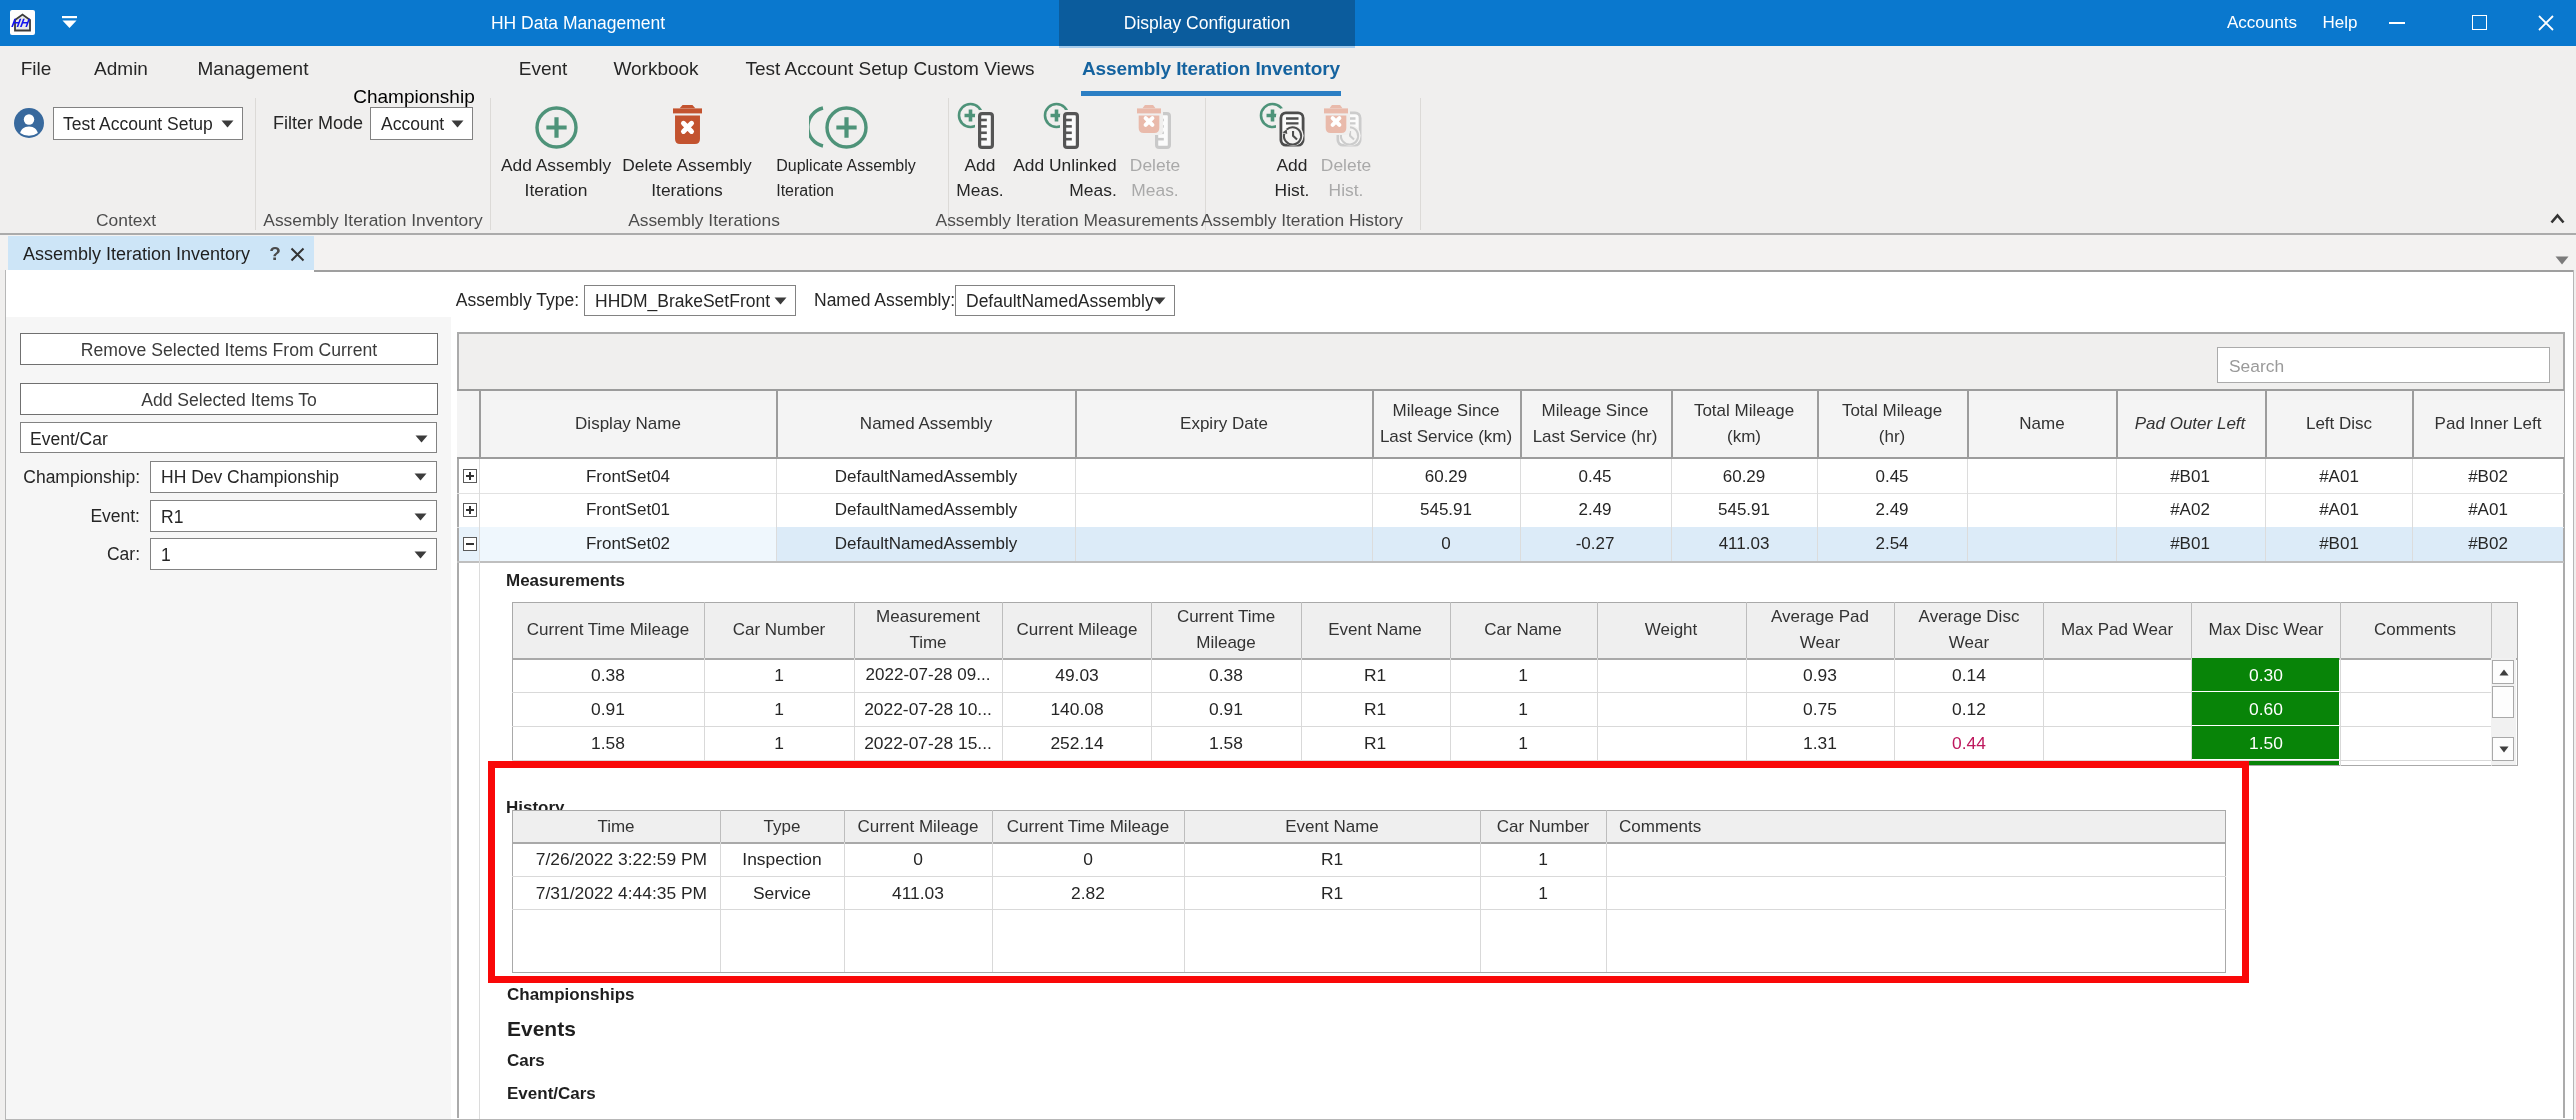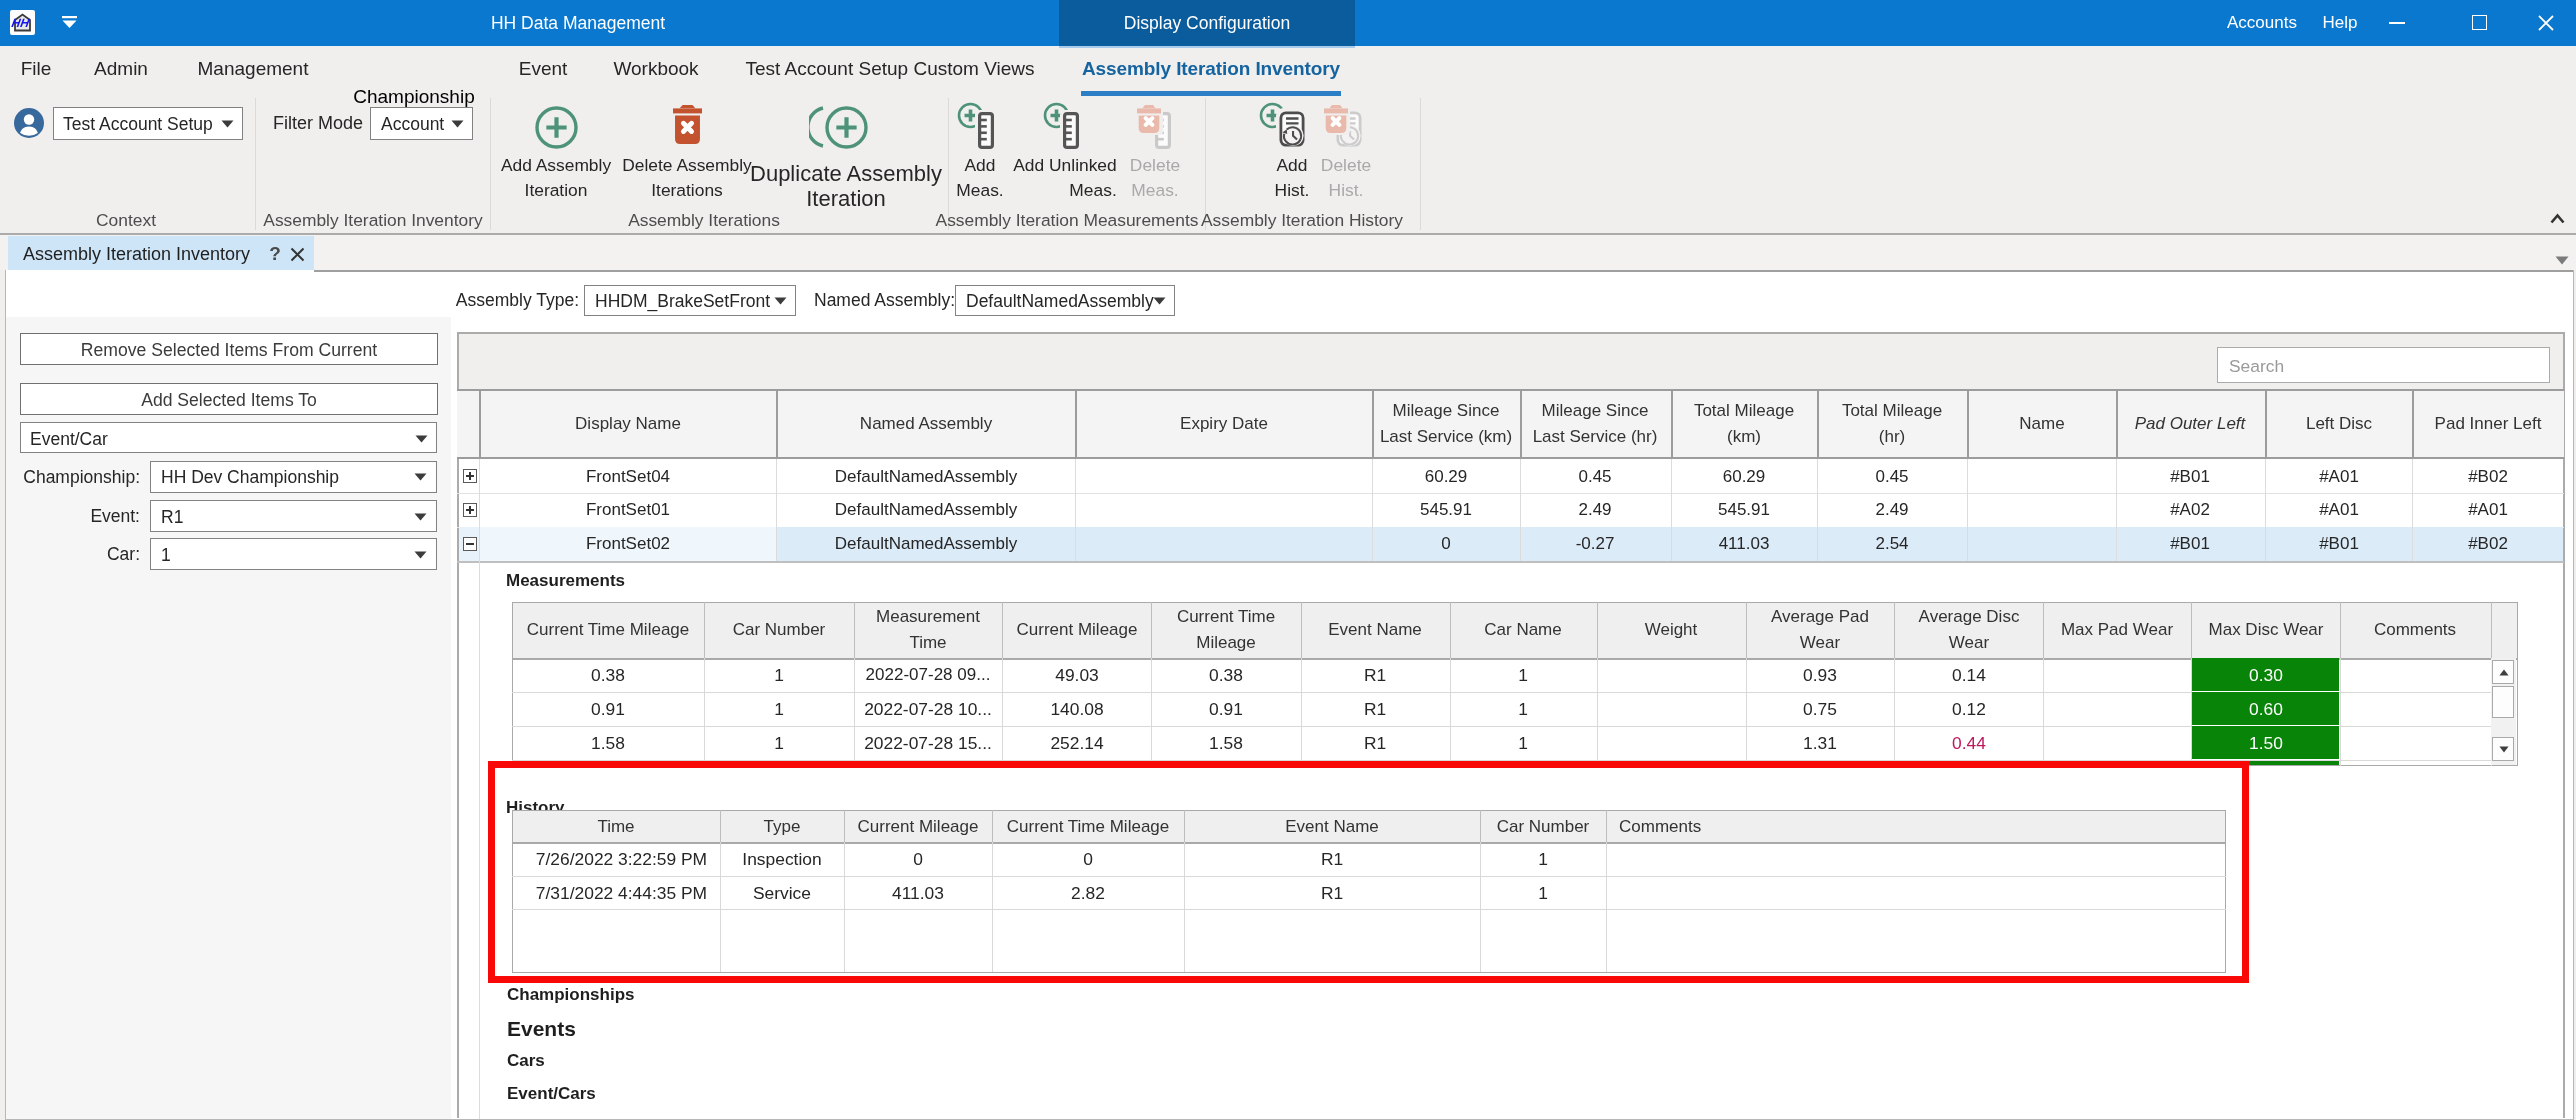--- a/index.html
+++ b/index.html
@@ -143,21 +143,21 @@
     </svg>
 <div style="position:absolute;left:1322px;top:103px;width:28px;height:32px;background:#f0efee;border-radius:4px;"></div>
 <svg style="position:absolute;left:1324px;top:105px;" width="24" height="28" viewBox="0 0 24 28">
       <path d="M7.92 0 h8.16 l2.4000000000000004 3.2 h-12.96 z" fill="#e9baab"></path>
       <rect x="0" y="3.4" width="24" height="5" fill="#e9baab"></rect>
       <path d="M1.6799999999999997 10.5 h20.64 v12.5 q0 5 -5 5 h-10.64 q-5 0 -5 -5 z" fill="#e9baab"></path>
       <path d="M8.64 13.16 l6.720000000000001 6.720000000000001 m0 -6.720000000000001 l-6.720000000000001 6.720000000000001" stroke="#fff" stroke-width="4.08" stroke-linecap="round"></path>
     </svg>
 <div style="position:absolute;left:556px;top:178px;transform:translate(-50%,-50%);text-align:center;font-size:17.4px;line-height:25px;color:#262626;white-space:nowrap;">Add Assembly<br>Iteration</div>
 <div style="position:absolute;left:687px;top:178px;transform:translate(-50%,-50%);text-align:center;font-size:17.4px;line-height:25px;color:#262626;white-space:nowrap;">Delete Assembly<br>Iterations</div>
-<div style="position:absolute;left:846px;top:186px;transform:translate(-50%,-50%);text-align:center;font-size:22px;line-height:25px;color:#262626;white-space:nowrap;">Duplicate Assembly<br>Iteration</div>
+<div style="position:absolute;left:846px;top:178px;transform:translate(-50%,-50%);font-size:16px;line-height:25px;color:#262626;white-space:nowrap;">Duplicate Assembly<br>Iteration</div>
 <div style="position:absolute;left:980px;top:178px;transform:translate(-50%,-50%);text-align:center;font-size:17.4px;line-height:25px;color:#262626;white-space:nowrap;">Add<br>Meas.</div>
 <div style="position:absolute;left:1065px;top:178px;transform:translate(-50%,-50%);text-align:right;font-size:17.4px;line-height:25px;color:#262626;white-space:nowrap;">Add Unlinked<br>Meas.</div>
 <div style="position:absolute;left:1155px;top:178px;transform:translate(-50%,-50%);text-align:center;font-size:17.4px;line-height:25px;color:#a9a9a9;white-space:nowrap;">Delete<br>Meas.</div>
 <div style="position:absolute;left:1292px;top:178px;transform:translate(-50%,-50%);text-align:center;font-size:17.4px;line-height:25px;color:#262626;white-space:nowrap;">Add<br>Hist.</div>
 <div style="position:absolute;left:1346px;top:178px;transform:translate(-50%,-50%);text-align:center;font-size:17.4px;line-height:25px;color:#a9a9a9;white-space:nowrap;">Delete<br>Hist.</div>
 <svg style="position:absolute;left:2550px;top:213px;" width="15" height="11" viewBox="0 0 15 11">
       <path d="M1.5 9.5 L7.5 2.5 L13.5 9.5" fill="none" stroke="#333" stroke-width="2.6"></path>
     </svg>
 <div style="position:absolute;left:0px;top:233px;width:2576px;height:3px;background:#ababab;"></div>
 <div style="position:absolute;left:0px;top:235px;width:2576px;height:35px;background:#f3f2f1;"></div>

